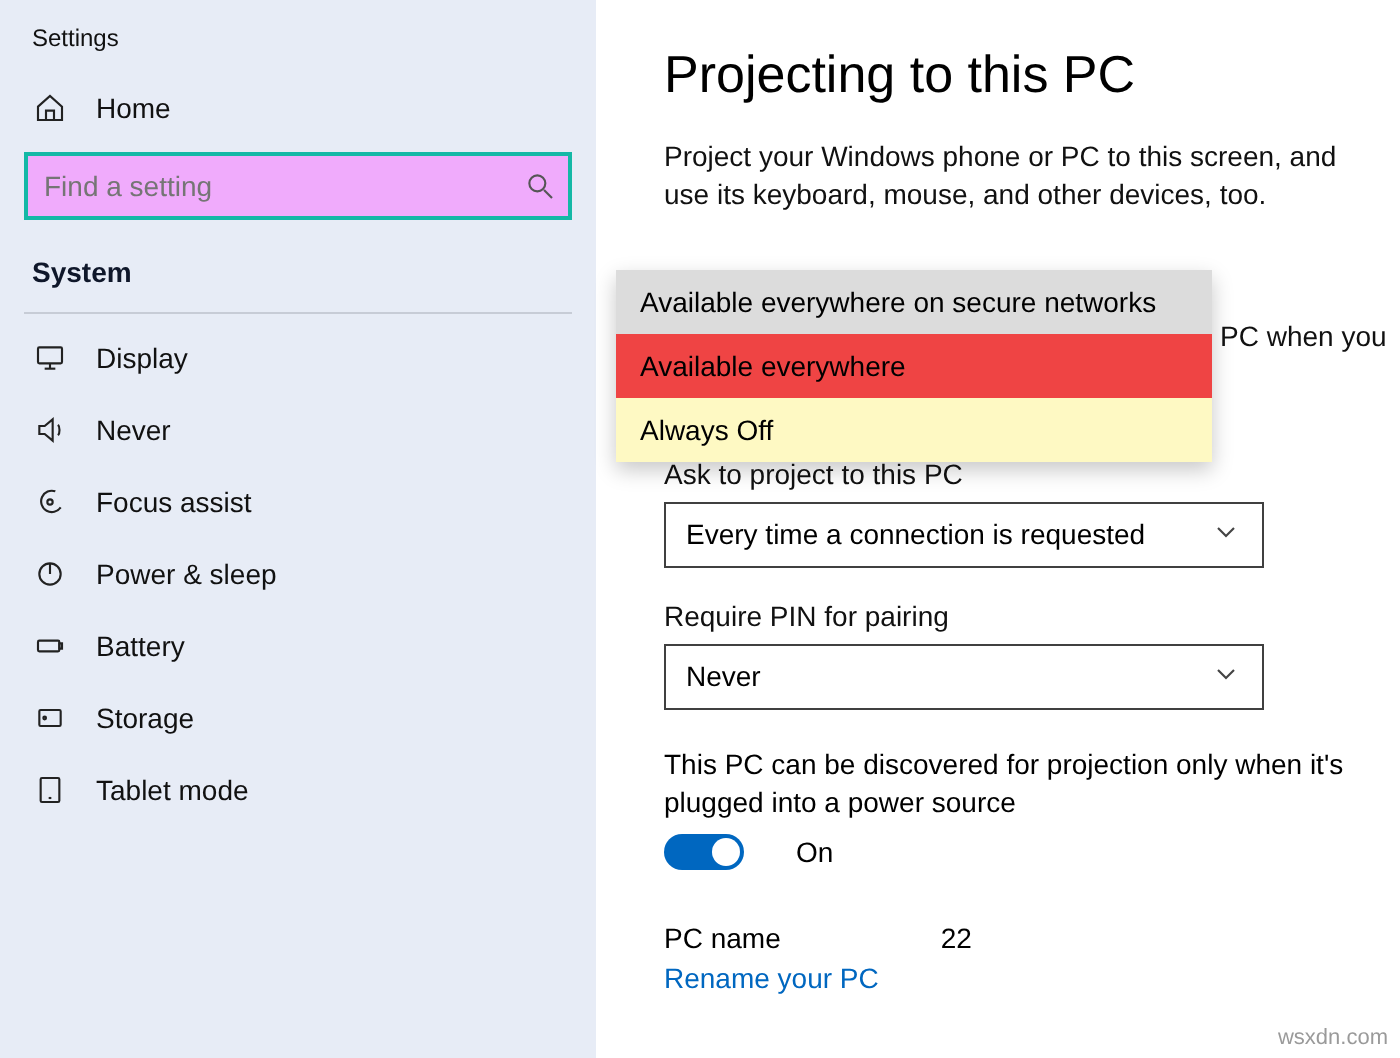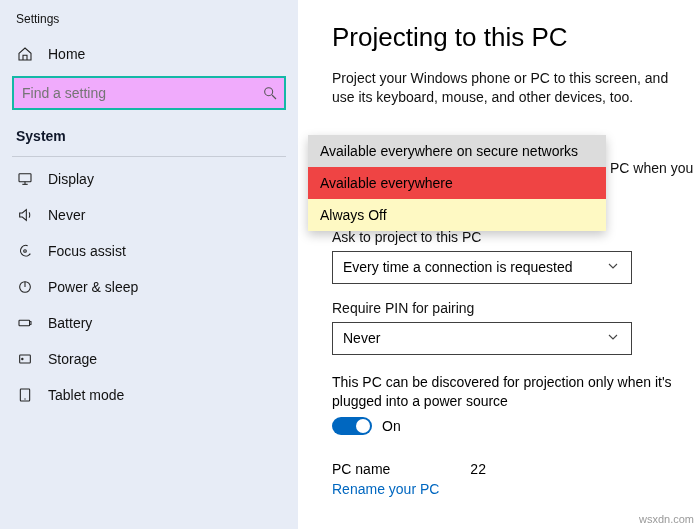--- a/index.html
+++ b/index.html
@@ -25,21 +25,21 @@
   
   .content { flex: 1; padding: 22px 20px 0 34px; overflow: hidden; position: relative; }
   .page-title { font-size: 26px; font-weight: 400; margin-bottom: 16px; }
   .desc { font-size: 14px; color: #111; margin-bottom: 16px; line-height: 1.35; max-width: 360px; }
   .group-label { font-size: 14px; color: #111; margin-top: 16px; margin-bottom: 6px; }
 
   .combo { border: 1px solid #404040; padding: 6px 10px; width: 300px; display: flex; align-items: center; justify-content: space-between; background: #fff; font-size: 14px; }
   .combo .chev { color: #444; }
 
   .info { font-size: 14px; color: #000000; margin-top: 18px; line-height: 1.35; max-width: 360px; }
-  .toggle-row { display: flex; align-items: center; gap: 10px; margin-top: 6px; }
+  .toggle-row { display: flex; align-items: center; gap: 26px; margin-top: 6px; }
   .toggle { width: 40px; height: 18px; border-radius: 10px; background: #0067c0; position: relative; }
   .toggle::after { content: ""; position: absolute; right: 2px; top: 2px; width: 14px; height: 14px; border-radius: 50%; background: #fff; }
 
   .pcname-row { display: flex; align-items: center; gap: 80px; margin-top: 26px; font-size: 14px; }
   .link { color: #0067c0; font-size: 14px; margin-top: 4px; display: inline-block; }
 
   
   .dropdown-open { position: absolute; left: 308px; top: 135px; width: 298px; background: #f2f2f2; box-shadow: 0 4px 10px rgba(0,0,0,0.22); z-index: 50; }
   .dropdown-open .opt { padding: 8px 12px; font-size: 14px; background: #ef4444; }
   .dropdown-open .opt.hover { background: #dcdcdc; }

